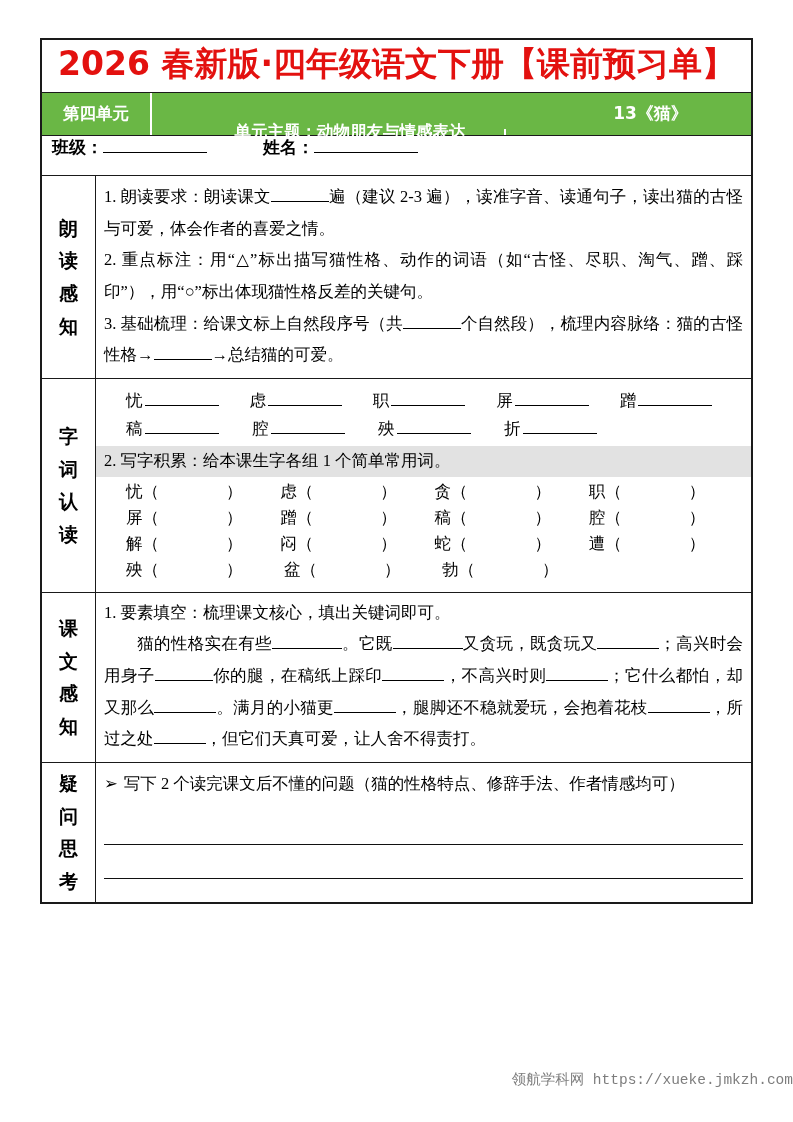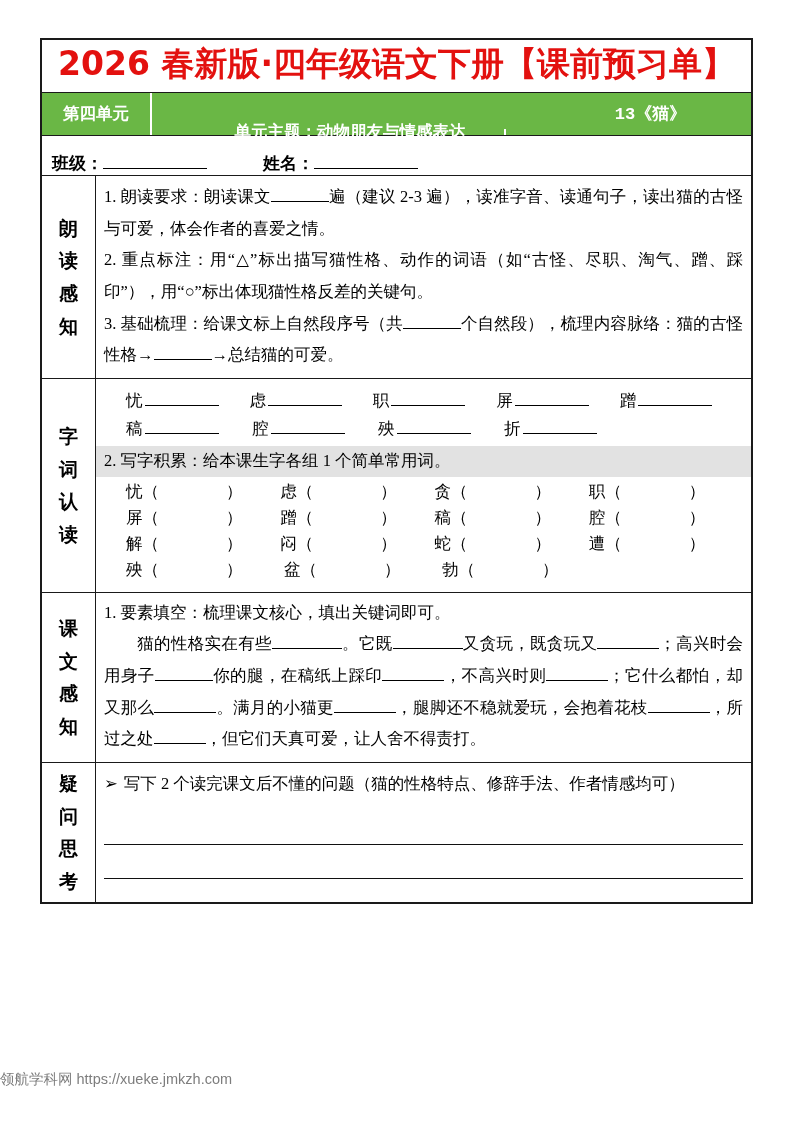--- a/index.html
+++ b/index.html
@@ -60,26 +60,26 @@
     justify-content: center;
     color: #ffffff;
     font-family: "DejaVu Sans", sans-serif;
     font-weight: bold;
     font-size: 16.5px;
     box-sizing: border-box;
     white-space: nowrap;
   }
   .unit-no { width: 110px; border-right: 2px solid #ffffff; }
   .unit-theme { width: 310px; border-right: 2px solid #ffffff; margin-top: 36px; }
-  .unit-lesson { flex: 1; font-size: 17px; font-family: Liberation Mono, monospace; }
+  .unit-lesson { flex: 1; font-size: 17px; }
 
   
   .info-row {
     display: flex;
-    align-items: flex-end;
+    align-items: flex-start;
     height: 40px;
     border-bottom: 1.6px solid #1a1a1a;
     padding: 0 10px;
     box-sizing: border-box;
     font-family: "DejaVu Sans", sans-serif;
     font-weight: bold;
     font-size: 17px;
     white-space: nowrap;
   }
   .info-item { display: flex; align-items: baseline; }
@@ -199,22 +199,22 @@
   .q-line:first-child { height: 30px; }
 
   .indent2 { display: inline-block; width: 33px; }
 
   
   .footer {
     position: absolute;
     left: 0;
     top: 1070px;
     width: 793px;
-    text-align: left;
-    font-family: Liberation Sans, sans-serif;
+    text-align: right;
+    font-family: Liberation Mono, monospace;
     font-size: 14.5px;
     color: #7d7d7d;
     white-space: nowrap;
   }
 </style>
 </head>
 <body>
 
 <div class="page">
 

